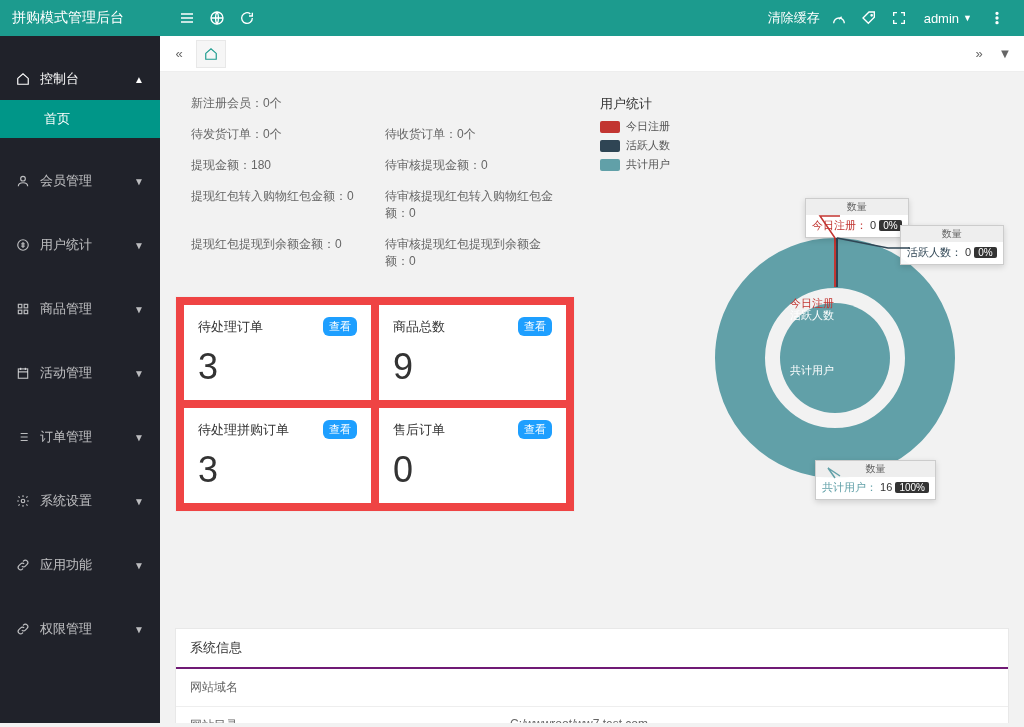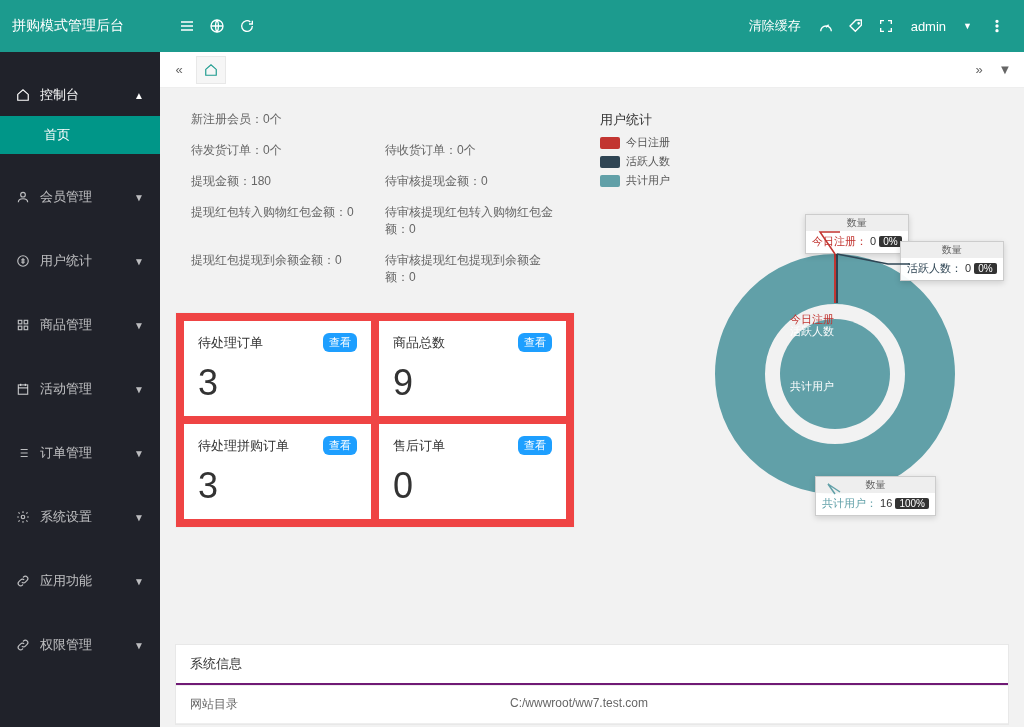--- a/index.html
+++ b/index.html
@@ -1,25 +1,25 @@
 <!DOCTYPE html>
 <html><head>
 <meta charset="utf-8">
 <style>
 * { margin:0; padding:0; box-sizing:border-box; }
 body { font-family: "Microsoft YaHei","Helvetica Neue",Arial,sans-serif; font-size:13px; color:#333; background:#f2f2f2; width:1024px; height:727px; overflow:hidden; }
 
 
-.topbar { height:52px; background:#1c9b8e; color:#fff; display:flex; align-items:center; padding:0 12px; }
+.topbar { height:36px; background:#1c9b8e; color:#fff; display:flex; align-items:center; padding:0 12px; }
 .topbar .brand { width:160px; font-size:14px; }
 .topbar .icon-btn { width:30px; height:30px; display:flex; align-items:center; justify-content:center; cursor:pointer; border-radius:3px; }
 .topbar .icon-btn svg { width:16px; height:16px; fill:none; stroke:#fff; stroke-width:2; }
 .topbar .spacer { flex:1; }
-.topbar .txt-btn { margin-right:10px; cursor:pointer; font-size:13px; }
-.topbar .user { margin:0 10px; cursor:pointer; display:flex; align-items:center; gap:17px; }
+.topbar .txt-btn { margin-right:4px; cursor:pointer; font-size:13px; }
+.topbar .user { margin:0 10px; cursor:pointer; display:flex; align-items:center; gap:4px; }
 .topbar .tri { font-size:9px; }
 
 
 .main { display:flex; height:calc(100% - 40px); }
 
 
 .sidebar { width:160px; background:#20222A; color:rgba(255,255,255,.7); overflow:hidden; }
 .nav-item { display:flex; align-items:center; height:42px; padding:0 16px; cursor:pointer; font-size:13px; color:rgba(255,255,255,.7); position:relative;margin-top:22px; }
 .nav-item.expanded { color:#fff; }
 .nav-item svg { width:14px; height:14px; fill:none; stroke:currentColor; stroke-width:2; margin-right:10px; }
@@ -329,20 +329,21 @@
               <path d="M245 300 L238 290 L250 298" fill="none" stroke="#61a0a8" stroke-width="1.5"></path>
             </svg>
           </div>
         </div>
       </div>
 
       <div class="sysinfo">
         <div class="sysinfo-head">系统信息</div>
         <div id="sysrows">
             <div class="sys-row">
+              <div class="k">网站域名</div>
             </div>
             <div class="sys-row">
               <div class="k">网站目录</div>
               <div class="v">C:/wwwroot/ww7.test.com</div>
             </div>
           </div>
       </div>
     </div>
   </div>
 </div>

